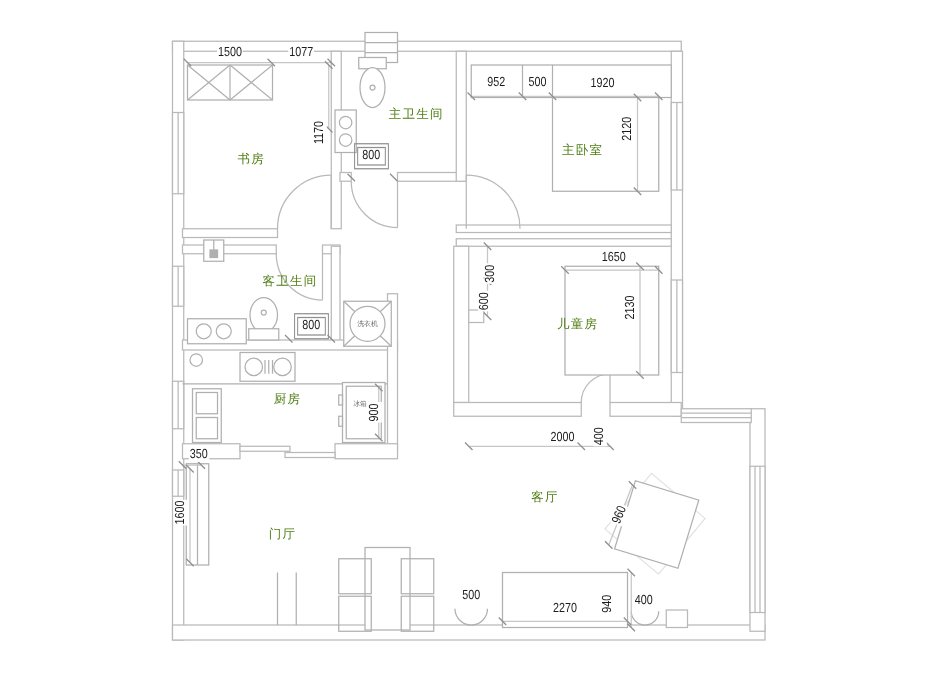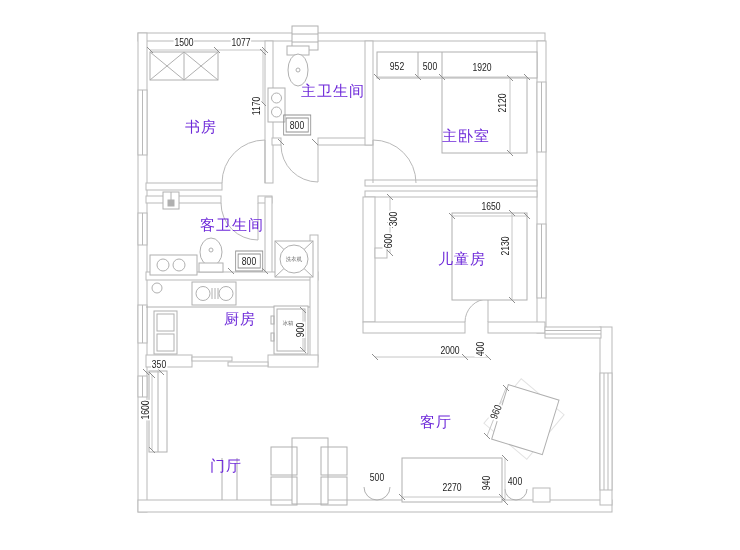--- a/index.html
+++ b/index.html
@@ -1,21 +1,21 @@
 <!DOCTYPE html>
 <html><head>
 <meta charset="utf-8">
 <style>
   html,body{margin:0;padding:0;background:#fff;}
   #plan{position:relative;width:740px;height:550px;background:#ffffff;overflow:hidden;
         font-family:"Liberation Sans",sans-serif;}
   #plan svg{position:absolute;left:0;top:0;}
   .lbl{position:absolute;transform:translate(-50%,-50%);
        font-family:"Liberation Serif","DejaVu Serif",serif;
-       font-size:15px;color:#6d28d9;letter-spacing:1px;white-space:nowrap;}
+       font-size:10px;color:#4d7c0f;letter-spacing:1px;white-space:nowrap;}
   .dim{position:absolute;transform:translate(-50%,-50%) scaleX(.82);
        font-family:"Liberation Sans",sans-serif;font-size:10.5px;color:#1c1c1c;
        background:#fff;padding:0 1px;line-height:11px;white-space:nowrap;}
   .dim.v{transform:translate(-50%,-50%) rotate(-90deg) scaleX(.82);}
   .dim.r68{transform:translate(-50%,-50%) rotate(-68deg) scaleX(.82);}
   .dim.box{border:1px solid #8f8f8f;outline:1px solid #8f8f8f;outline-offset:2px;
            padding:1px 4px;background:#fff;}
   .tiny{position:absolute;transform:translate(-50%,-50%);font-size:5.5px;color:#666;
         font-family:"Liberation Sans",sans-serif;white-space:nowrap;}
 </style>
@@ -245,26 +245,26 @@
       M399,494 l6,6 M499,494 l6,6
       M502,455 l6,6 M502,499 l6,6
       M278,139 l6,6 M312,139 l6,6
       M228,268 l6,6 M262,268 l6,6
       M484,433 l6,6 M503,385 l6,6"></path>
   </g>
 </svg>
 
 <div class="lbl" style="left:201px;top:127px">书房</div>
 <div class="lbl" style="left:333px;top:91px">主卫生间</div>
-<div class="lbl" style="left:466px;top:136px">主卧室</div>
+<div class="lbl" style="left:466px;top:120px">主卧室</div>
 <div class="lbl" style="left:232px;top:225px">客卫生间</div>
 <div class="lbl" style="left:462px;top:259px">儿童房</div>
-<div class="lbl" style="left:240px;top:319px">厨房</div>
-<div class="lbl" style="left:226px;top:466px">门厅</div>
-<div class="lbl" style="left:436px;top:422px">客厅</div>
+<div class="lbl" style="left:230px;top:319px">厨房</div>
+<div class="lbl" style="left:226px;top:427px">门厅</div>
+<div class="lbl" style="left:436px;top:398px">客厅</div>
 
 <div class="tiny" style="left:294px;top:259px">洗衣机</div>
 <div class="tiny" style="left:288px;top:323px">冰箱</div>
 
 <div class="dim" style="left:184px;top:42px">1500</div>
 <div class="dim" style="left:241px;top:42px">1077</div>
 <div class="dim v" style="left:256px;top:106px">1170</div>
 <div class="dim" style="left:397px;top:66px">952</div>
 <div class="dim" style="left:430px;top:66px">500</div>
 <div class="dim" style="left:482px;top:67px">1920</div>

